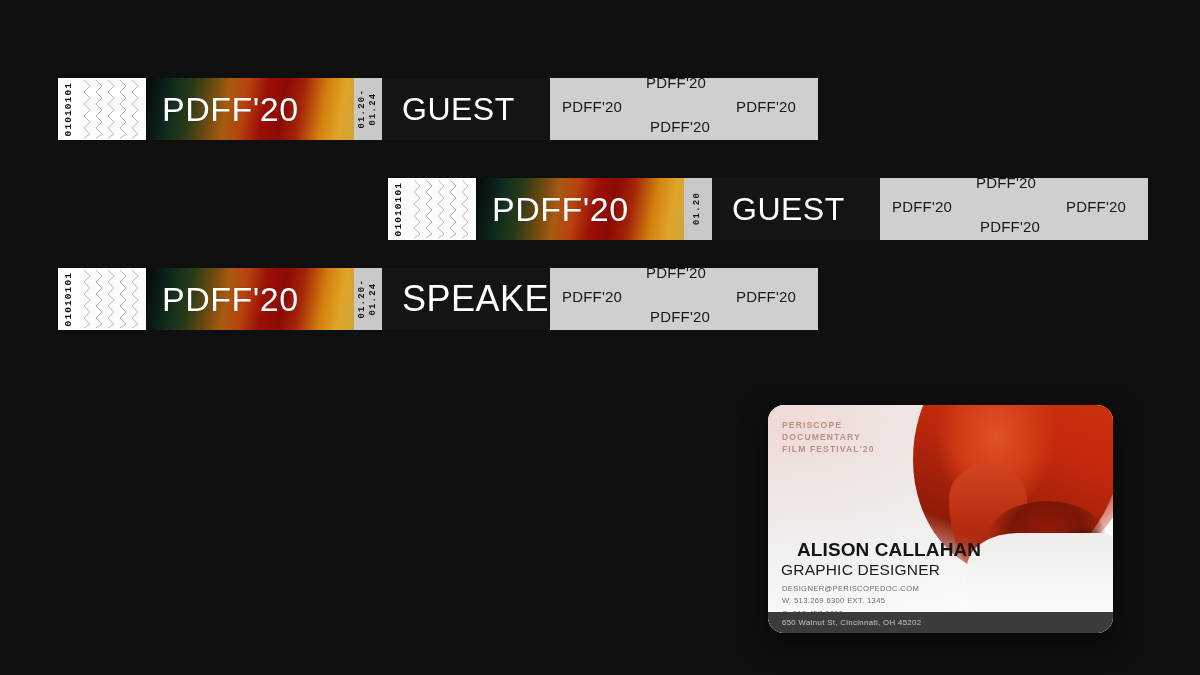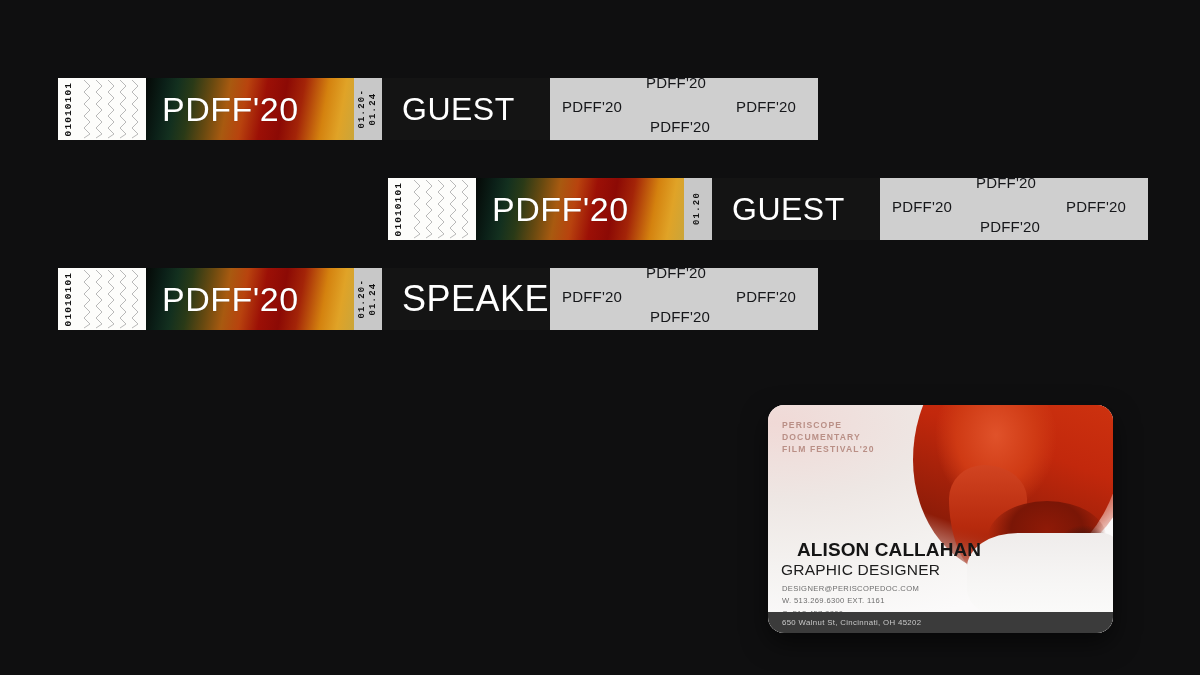--- a/index.html
+++ b/index.html
@@ -267,21 +267,21 @@
       <div>PERISCOPE</div>
       <div>DOCUMENTARY</div>
       <div>FILM FESTIVAL'20</div>
     </div>
 
     <div class="card-name">ALISON CALLAHAN</div>
     <div class="card-role">GRAPHIC DESIGNER</div>
 
     <div class="card-contact">
       <div>DESIGNER@PERISCOPEDOC.COM</div>
-      <div>W. 513.269.6300 EXT. 1161</div>
+      <div>W. 513.269.6300 EXT. 1345</div>
       <div>C. 513.457.8800</div>
     </div>
 
     <div class="card-footer">
       <span>650 Walnut St, Cincinnati, OH 45202</span>
     </div>
   </div>
 
 </div>
 

